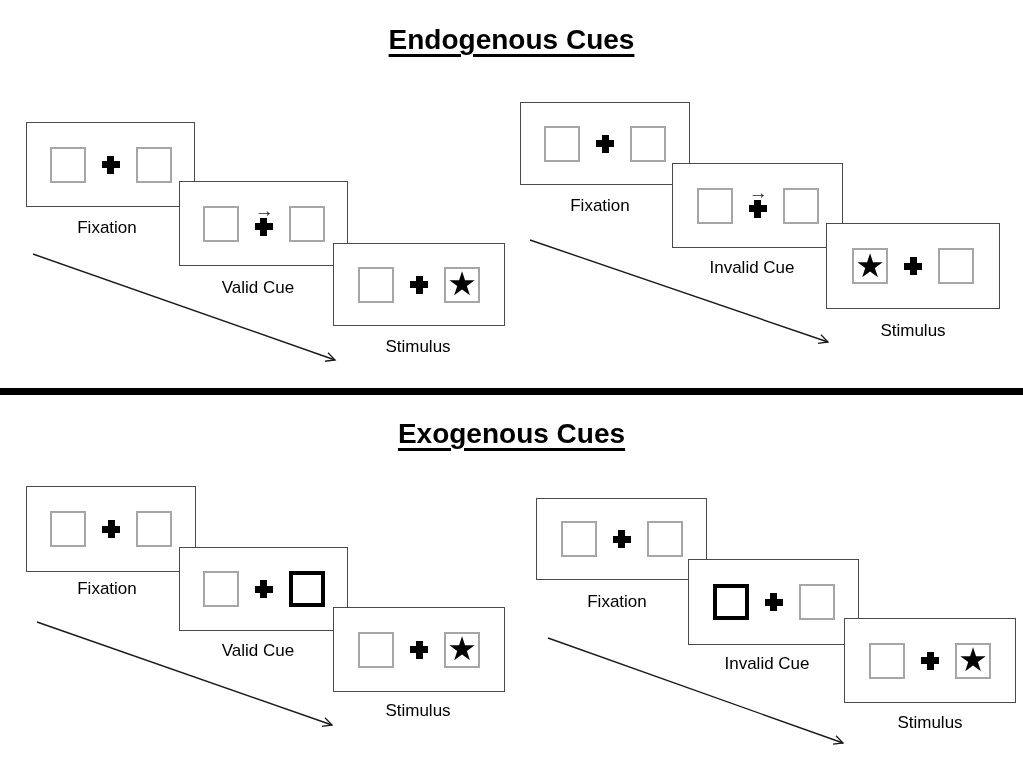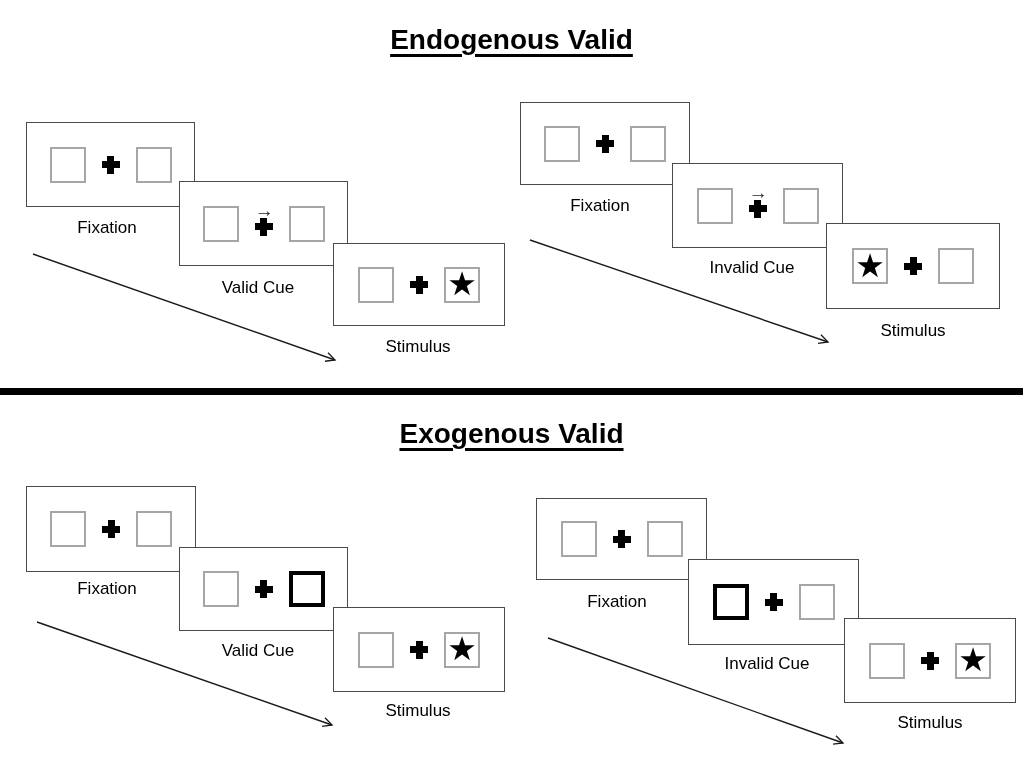--- a/index.html
+++ b/index.html
@@ -81,23 +81,23 @@
       <marker id="ah" markerWidth="14" markerHeight="12" refX="11" refY="5" orient="auto" markerUnits="userSpaceOnUse">
         <path d="M2,0.5 L11,5 L2,9.5" fill="none" stroke="#1a1a1a" stroke-width="1.3"></path>
       </marker>
     </defs>
     <line x1="33" y1="254" x2="335" y2="360" stroke="#1a1a1a" stroke-width="1.4" marker-end="url(#ah)"></line>
     <line x1="530" y1="240" x2="828" y2="342" stroke="#1a1a1a" stroke-width="1.4" marker-end="url(#ah)"></line>
     <line x1="37" y1="622" x2="332" y2="725" stroke="#1a1a1a" stroke-width="1.4" marker-end="url(#ah)"></line>
     <line x1="548" y1="638" x2="843" y2="743" stroke="#1a1a1a" stroke-width="1.4" marker-end="url(#ah)"></line>
   </svg>
 
-  <div class="section-title" id="title-endo"><span>Endogenous Valid</span></div>
+  <div class="section-title" id="title-endo"><span>Endogenous Cues</span></div>
   <div id="divider"></div>
-  <div class="section-title" id="title-exo"><span>Exogenous Valid</span></div>
+  <div class="section-title" id="title-exo"><span>Exogenous Cues</span></div>
 
   <div class="panel z1" id="p-ev-fix">
     <div class="sq"></div>
     <div class="cross-wrap">
         <div class="cross"></div>
       </div>
     <div class="sq"></div>
   </div>
   <div class="panel z2" id="p-ev-cue">
     <div class="sq"></div>

